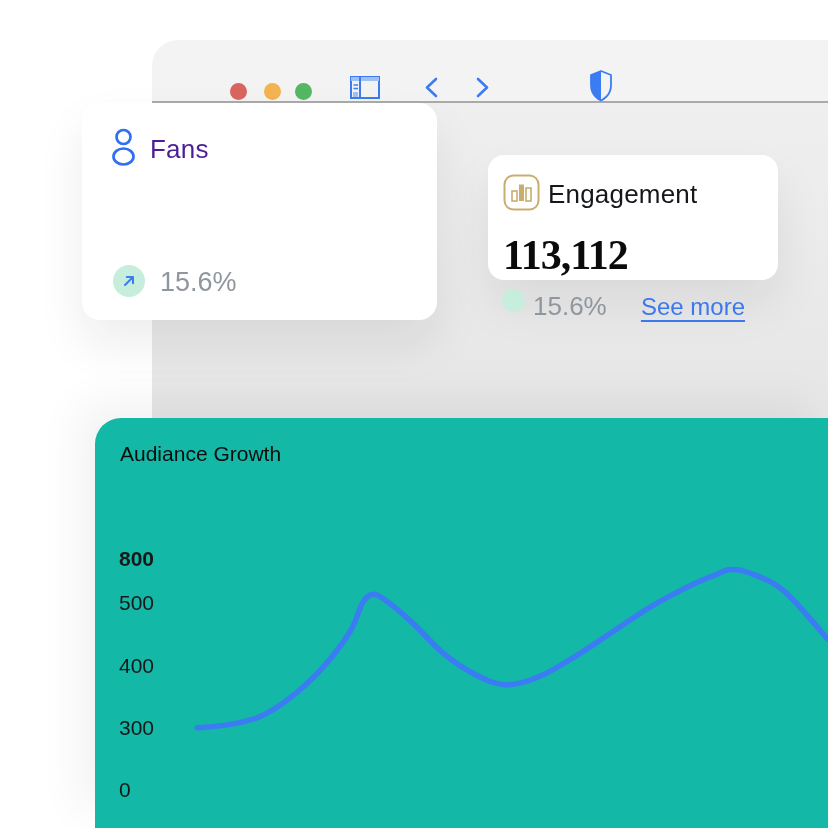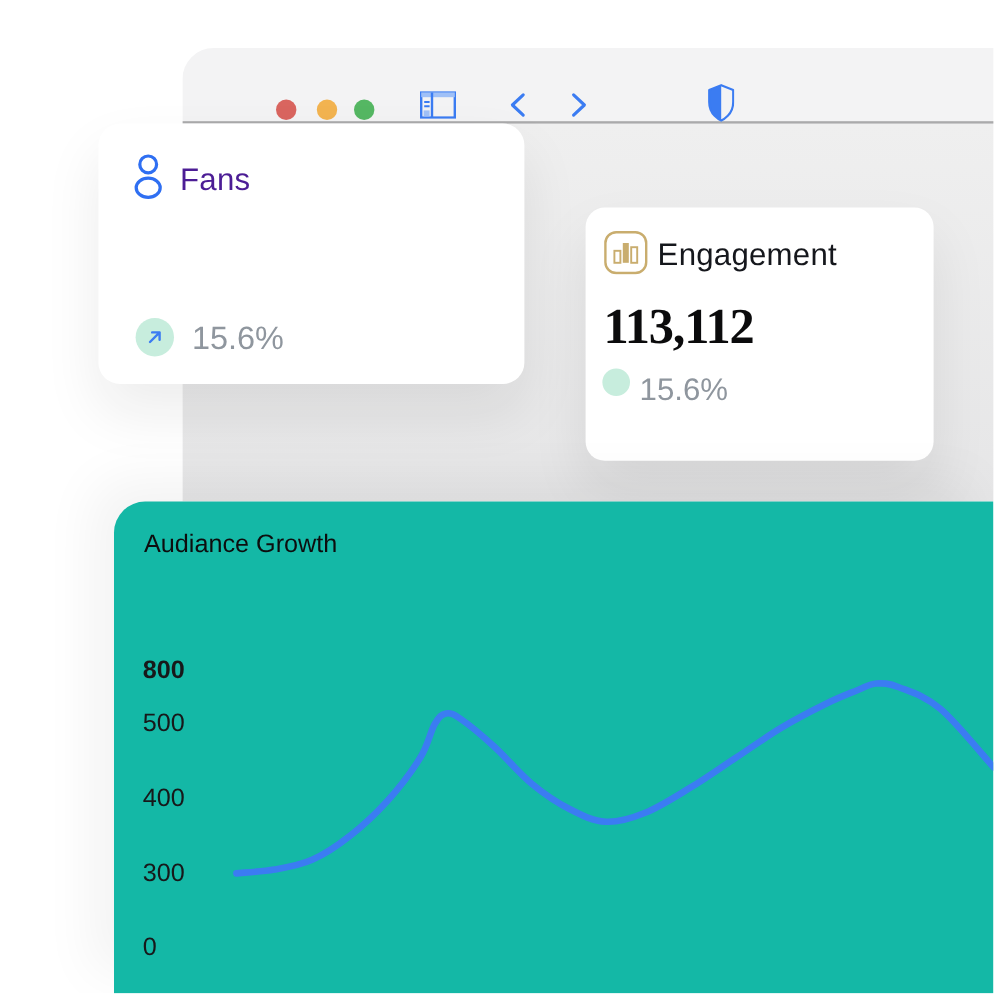--- a/index.html
+++ b/index.html
@@ -18,21 +18,21 @@
   .tb-icon{position:absolute;}
   .icon-sidebar{left:198px;top:36px;}
   .icon-back{left:271px;top:37px;}
   .icon-forward{left:323px;top:37px;}
   .icon-shield{left:438px;top:30px;}
 
   
   .card{position:absolute;background:#ffffff;z-index:2;
         box-shadow:0 24px 48px rgba(20,20,30,0.08);}
   .card-fans{left:82px;top:103px;width:355px;height:217px;border-radius:18px;}
-  .card-engagement{left:488px;top:173px;width:290px;height:211px;border-radius:16px;}
+  .card-engagement{left:488px;top:155px;width:290px;height:125px;border-radius:16px;}
   .card *{position:absolute;}
   .fans-user-icon{left:28px;top:25px;}
   .fans-title{left:68px;top:31px;font-size:26px;color:#4c1d95;letter-spacing:.2px;}
   .fans-value{left:29px;top:98px;font-family:"DejaVu Sans",sans-serif;font-weight:800;
               font-size:46px;letter-spacing:-1px;color:#0b0b0c;}
   .delta-badge{left:31px;top:162px;width:32px;height:32px;border-radius:50%;
                background:#C7EDDD;display:flex;align-items:center;justify-content:center;}
   .delta-badge svg{position:static;}
   .fans-delta{left:78px;top:164px;font-size:27px;color:#8F969E;}
 
@@ -107,20 +107,21 @@
     <svg class="eng-chart-icon" width="37" height="37" viewBox="0 0 37 37">
       <rect x="1.5" y="1.5" width="34" height="34" rx="9" fill="none" stroke="#C9AD6E" stroke-width="2"></rect>
       <rect x="9" y="17" width="5" height="10" fill="none" stroke="#C9AD6E" stroke-width="1.6"></rect>
       <rect x="16" y="10.5" width="5" height="16.5" fill="#C9AD6E"></rect>
       <rect x="23" y="14" width="5" height="13" fill="none" stroke="#C9AD6E" stroke-width="1.6"></rect>
     </svg>
     <span class="eng-title">Engagement</span>
     <span class="eng-value">113,112</span>
     <span class="eng-dot"></span>
     <span class="eng-delta">15.6%</span>
+    <a class="see-more">See more</a>
   </div>
 
   <div class="chart-panel">
     <div class="chart-title">Audiance Growth</div>
     <div class="y-axis" id="y-ticks">
         <div class="y-tick" style="top: 129px; font-weight: bold;">800</div>
         <div class="y-tick" style="top: 173.25px;">500</div>
         <div class="y-tick" style="top: 235.5px; text-align: center;">400</div>
         <div class="y-tick" style="top: 297.75px;">300</div>
         <div class="y-tick" style="top: 360px;">0</div>

